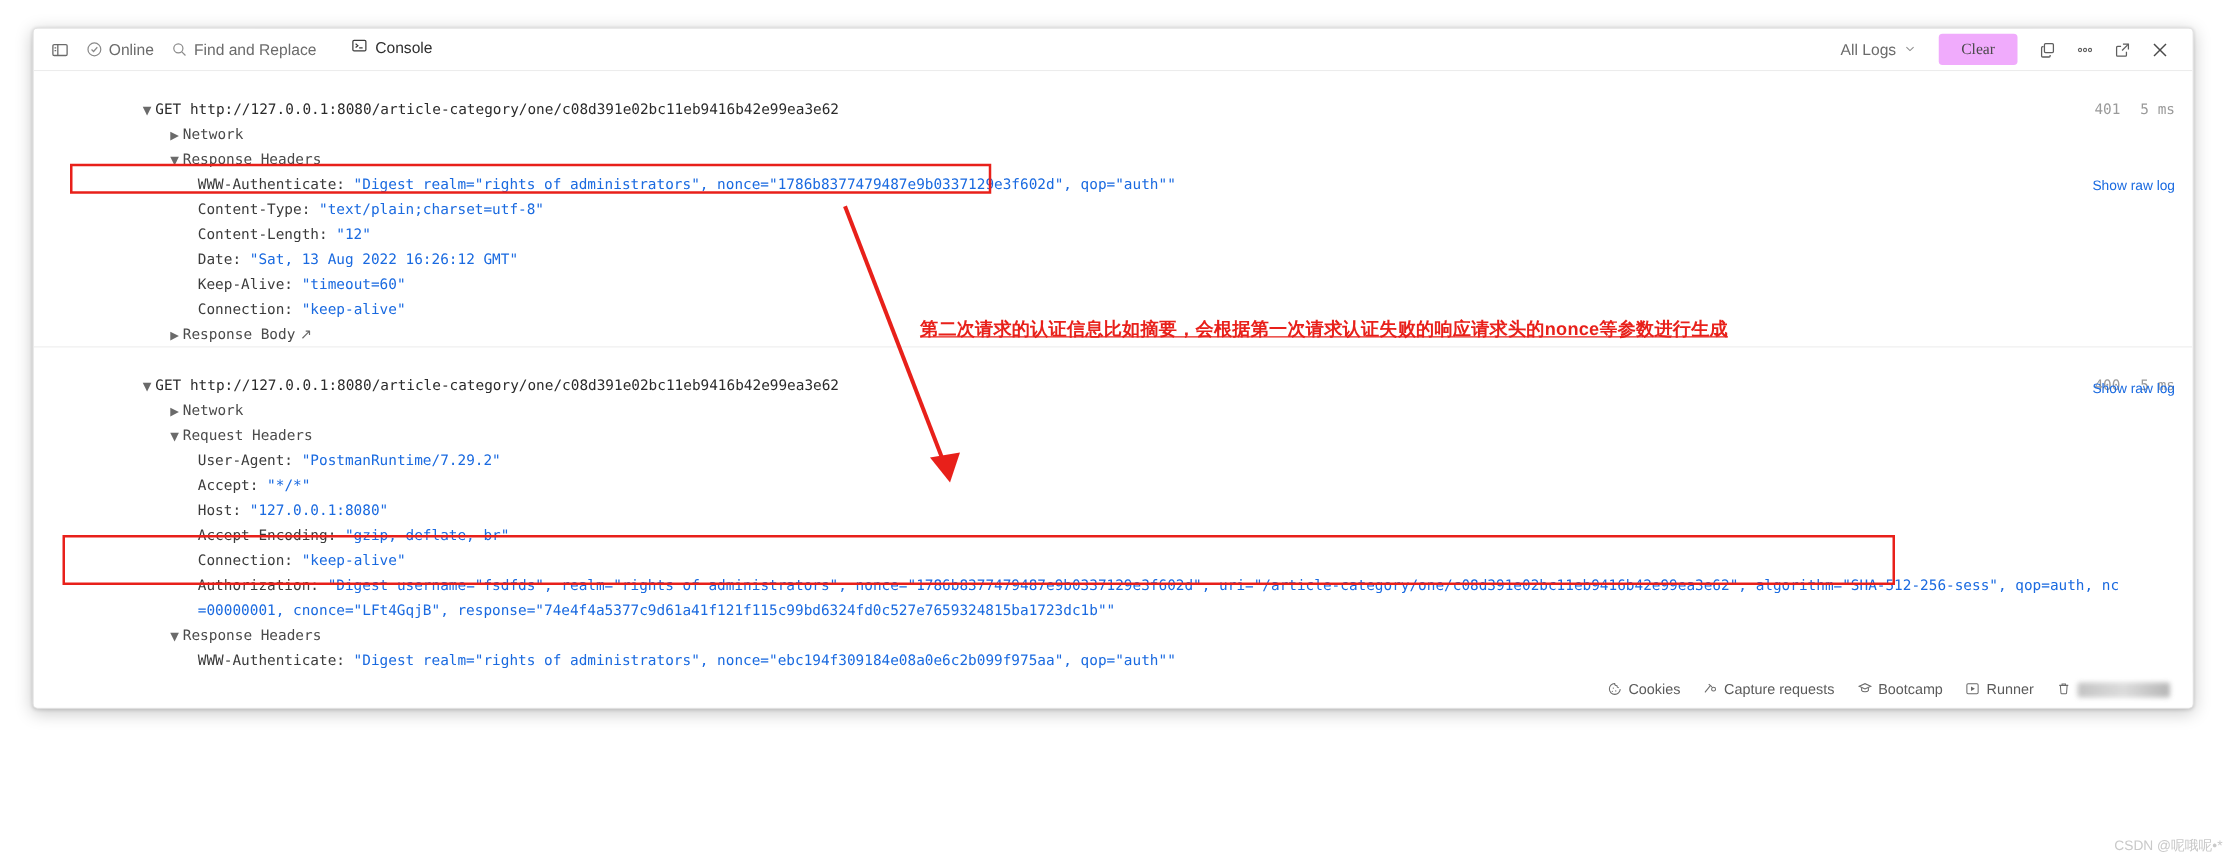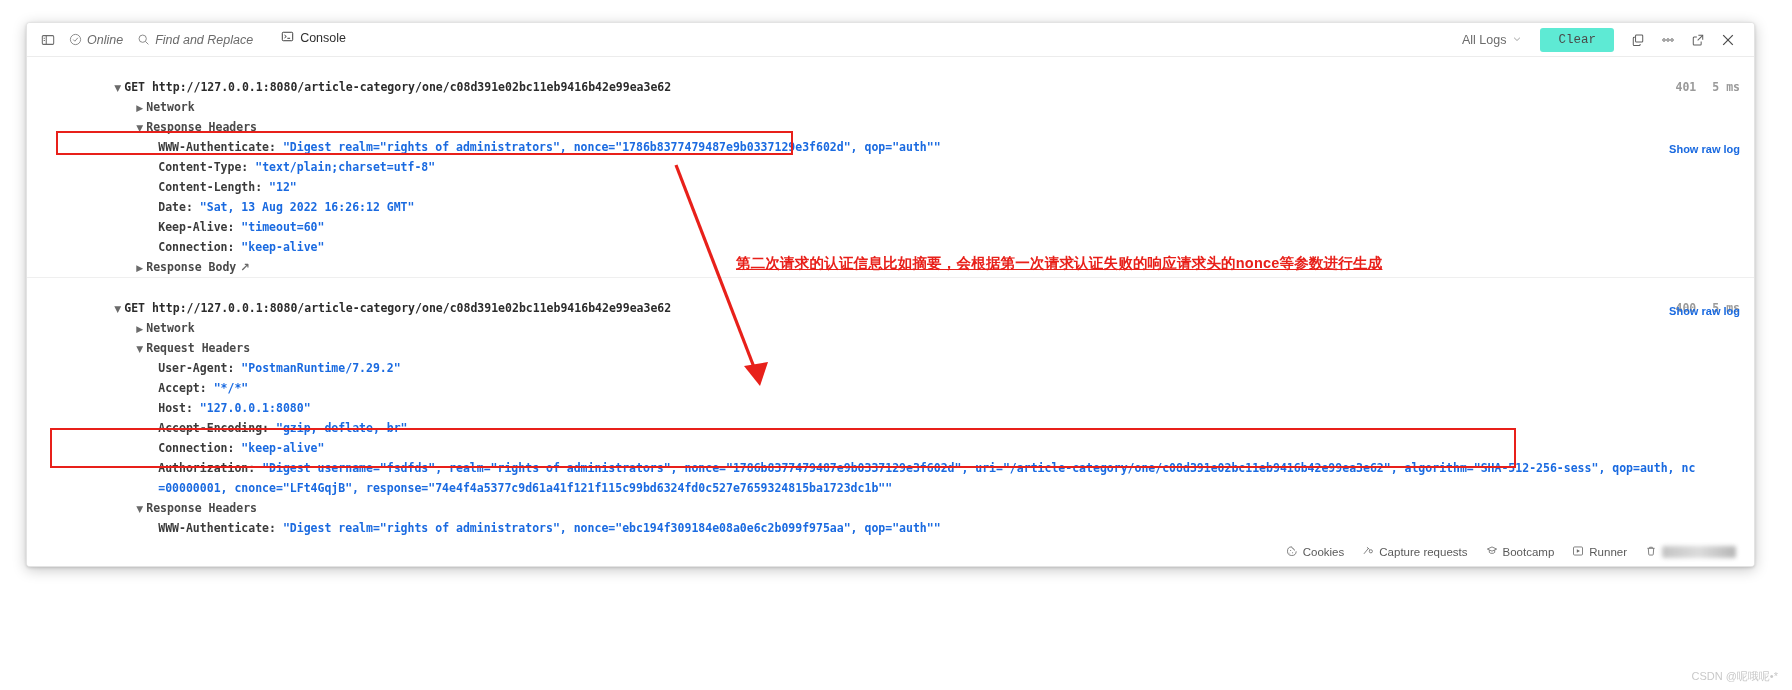--- a/index.html
+++ b/index.html
@@ -39,21 +39,20 @@
     background: #fff;
   }
   .tb-left { display: flex; align-items: center; gap: 0px; }
   .tb-item {
     display: flex; align-items: center; gap: 5px;
     font-size: 12.5px;
     color: #6b6b6b;
     padding: 3px 10px 3px 4px;
     cursor: default;
     white-space: nowrap;
-    font-style: italic;
   }
   .tb-item.first { padding-left: 0; }
   .tb-item svg { display: block; }
   .tab-console {
     position: relative;
     display: flex; align-items: center; gap: 6px;
     font-size: 12.5px;
     color: #2f2f2f;
     padding: 3px 6px 6px 6px;
     margin-left: 12px;
@@ -71,45 +70,44 @@
   }
   .logs-select {
     display: flex; gap: 6px;
     font-size: 12.5px; color: #6b6b6b;
     padding: 4px 8px;
     cursor: default;
   }
   .clear-btn {
     font-size: 12.5px;
     color: #4a4a4a;
-    background: #5eead4;
+    background: #f0abfc;
     border: none;
     border-radius: 3px;
     padding: 5px 18px;
     margin: 0 8px;
-    font-family: Liberation Mono, monospace;
+    font-family: Liberation Serif, serif;
     cursor: pointer;
   }
   .icon-btn {
     width: 28px; height: 26px;
     display: flex; align-items: center; justify-content: center;
     cursor: pointer;
     color: #5e5e5e;
   }
 
   
   .console-body {
     position: relative;
     height: 510px;
     overflow: hidden;
     background: #fff;
     font-family: "DejaVu Sans Mono", monospace;
     font-size: 11.5px;
     color: #33373d;
-    font-weight: bold;
   }
 
   .entry { position: relative; }
   .entry + .entry { border-top: 1px solid #efefef; }
 
   .row {
     position: relative;
     height: 20px;
     line-height: 20px;
     white-space: pre;

